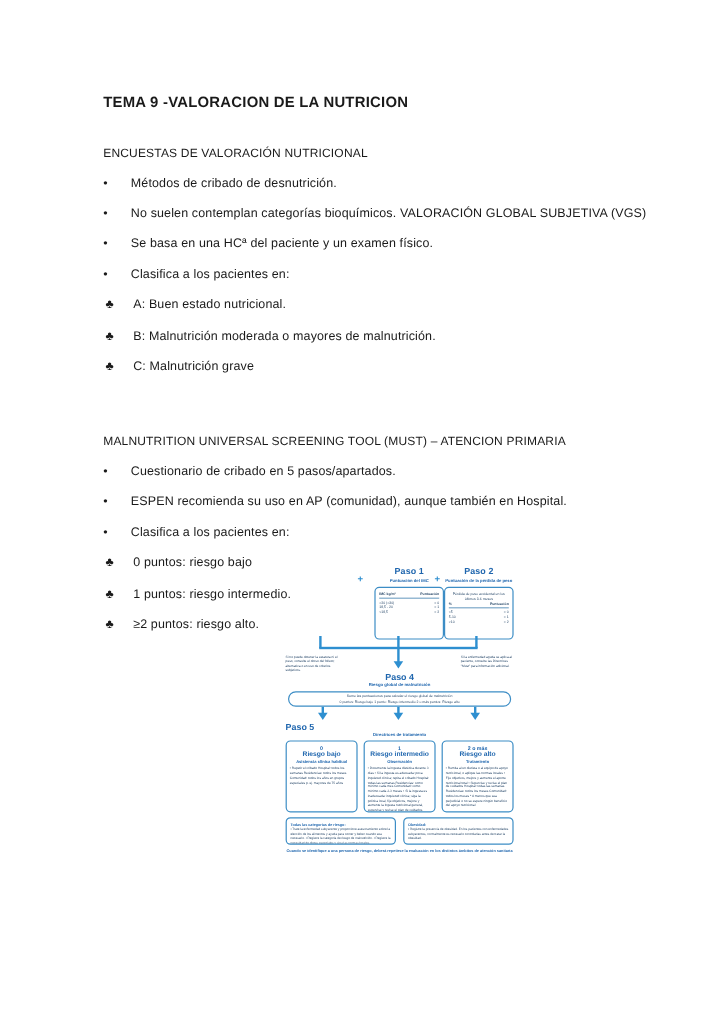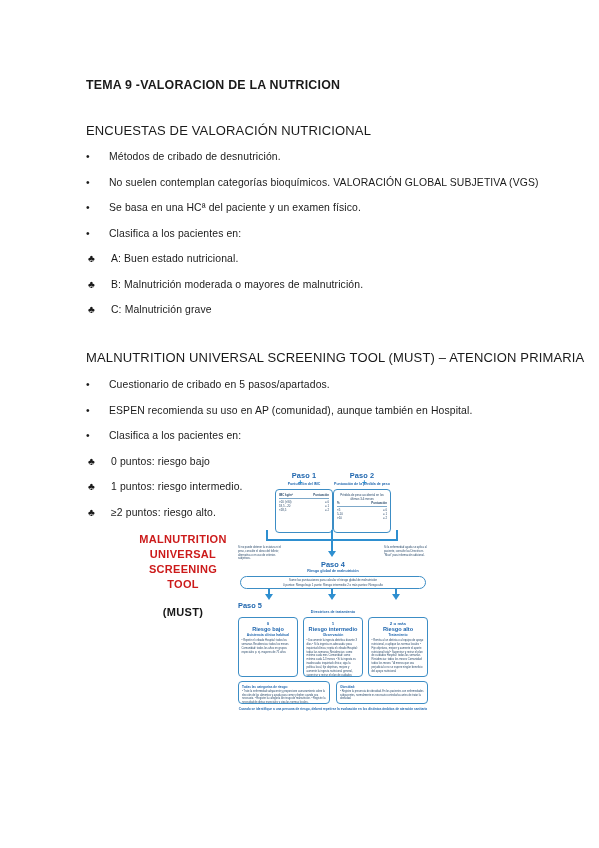--- a/index.html
+++ b/index.html
@@ -30,29 +30,29 @@
   
   .doc-title {
     font-size: 12.4px;
     font-weight: bold;
     letter-spacing: 0.2px;
     line-height: 1.25;
     margin: 0 0 29px 0;
     white-space: nowrap;
   }
   .section-head {
-    font-size: 13px;
+    font-size: 10px;
     font-weight: normal;
     letter-spacing: 0.15px;
     line-height: 1.2;
     margin: 0 0 13px 0;
     white-space: nowrap;
   }
   .section-head.second {
-    margin-top: 34px;
+    margin-top: 50px;
   }
   .line {
     font-size: 10.4px;
     line-height: 1.2;
     margin: 0 0 13px 0;
     letter-spacing: 0.12px;
     white-space: nowrap;
     display: flex;
     align-items: baseline;
   }
@@ -109,21 +109,21 @@
     left: 152px;
     top: 2px;
     width: 190px;
     height: 243px;
   }
   .flow-row-steps {
     position: absolute;
     left: 0; top: 0;
     width: 190px;
     display: flex;
-    justify-content: center;
+    justify-content: flex-end;
     align-items: flex-start;
   }
   .step-col { width: 58px; position: relative; }
   .step-title {
     text-align: center;
     color: #1F66AE;
     font-weight: bold;
     font-size: 7.4px;
     line-height: 1.1;
     letter-spacing: 0.1px;
@@ -404,27 +404,20 @@
     </div>
     <div class="line">
       <span class="bullet-club">♣</span>
       <span class="line-text">≥2 puntos: riesgo alto.</span>
     </div>
 
   </div>
 
   <div class="must-figure">
 
-    <div class="must-wordmark">
-      <div class="wm-line">MALNUTRITION</div>
-      <div class="wm-line">UNIVERSAL</div>
-      <div class="wm-line">SCREENING</div>
-      <div class="wm-line">TOOL</div>
-      <div class="wm-abbr">(MUST)</div>
-    </div>
 
     <div class="flow">
 
       <div class="flow-row-steps">
 
         <div class="step-col">
           <div class="step-title">Paso 1</div>
           <div class="step-sub">Puntuación del IMC</div>
           <div class="step-box">
             <div class="minitable-row minitable-head">

